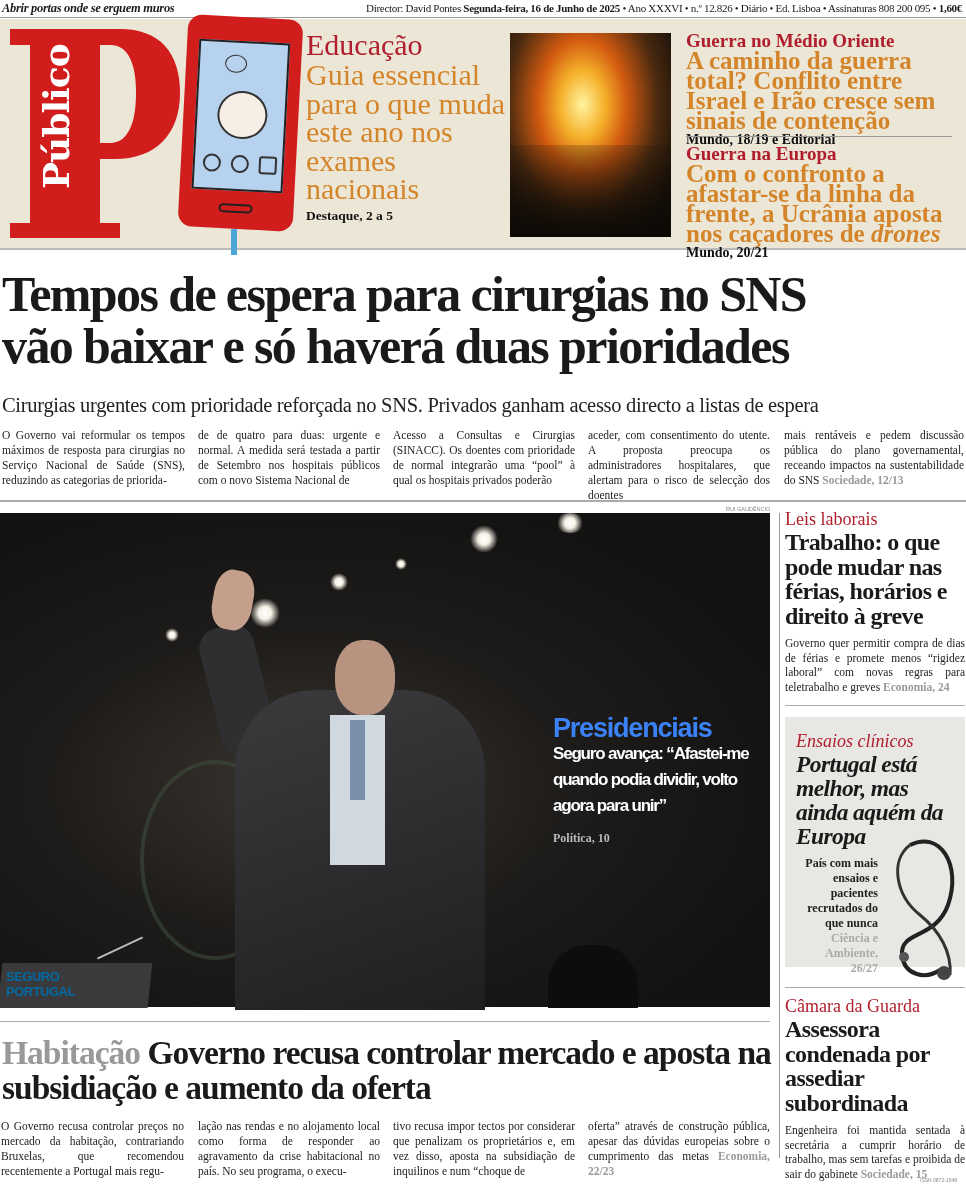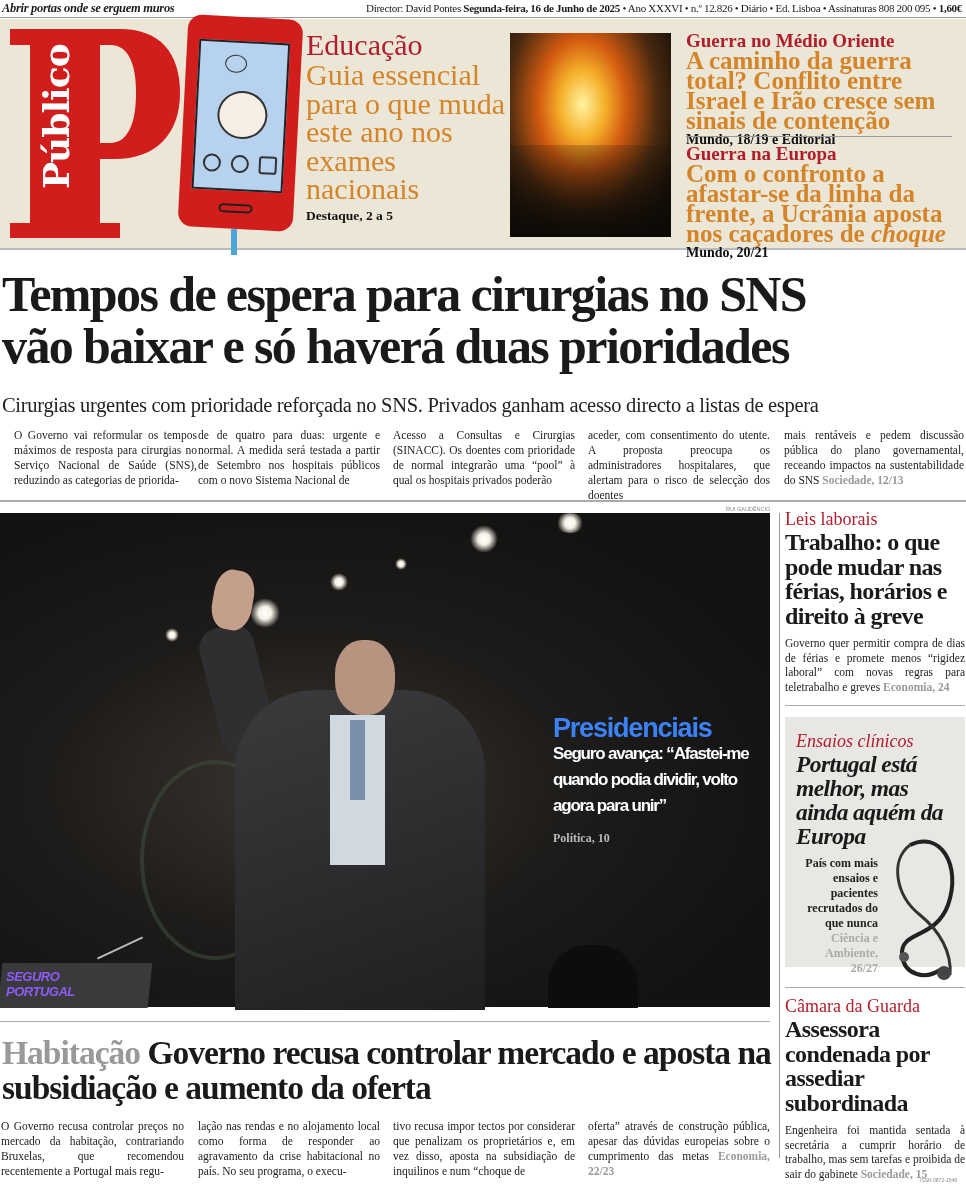--- a/index.html
+++ b/index.html
@@ -47,21 +47,21 @@
 #photo{left:0;top:513px;width:770px;height:494px;background:radial-gradient(ellipse at 40% 55%,#3a3530 0%,#1e1c1a 40%,#141312 75%);overflow:hidden}
 .spot{position:absolute;width:18px;height:18px;border-radius:50%;background:radial-gradient(circle,#fff 0%,#f4f0e4 30%,rgba(255,255,255,0) 70%)}
 #man-body{left:235px;top:690px;width:250px;height:320px;background:linear-gradient(160deg,#3b3b3d,#1f1f21);border-radius:80px 80px 0 0}
 #man-head{left:335px;top:640px;width:60px;height:75px;border-radius:45%;background:#b89380}
 #man-arm{left:210px;top:625px;width:55px;height:130px;background:#2f2f31;transform:rotate(-14deg);border-radius:20px}
 #man-hand{left:213px;top:570px;width:40px;height:60px;background:#c49f8c;border-radius:40%;transform:rotate(10deg)}
 #shirt{left:330px;top:715px;width:55px;height:150px;background:#d0d8e0}
 #tie{left:350px;top:720px;width:15px;height:80px;background:#7a90a8}
 #crest{left:140px;top:760px;width:150px;height:200px;border:4px solid #3c4b3a;border-radius:50%;opacity:.6}
 #podium{left:0;top:963px;width:150px;height:45px;background:#3a3a3c;transform:skewX(-6deg)}
-#podium-text{left:6px;top:969px;color:#8b5cf6;font-family:"Liberation Sans",sans-serif;font-weight:bold;font-style:italic;font-size:13px;line-height:15px;letter-spacing:-0.5px}
+#podium-text{left:6px;top:969px;color:#0369a1;font-family:"Liberation Sans",sans-serif;font-weight:bold;font-size:13px;line-height:15px;letter-spacing:-0.5px}
 #mic1{left:95px;top:947px;width:50px;height:2px;background:#bbb;transform:rotate(-25deg)}
 #photographer{left:548px;top:945px;width:90px;height:63px;background:#0d0d0d;border-radius:40px 40px 0 0}
 #pres{left:553px;top:715px;width:215px;font-family:"Liberation Sans",sans-serif;font-weight:bold;letter-spacing:-1.2px}
 #pres .k{color:#3b82f6;font-size:27px;line-height:26px}
 #pres .h{color:#fff;font-size:17px;line-height:26px}
 #pres .r{color:#bbb;font-family:"Liberation Serif",serif;font-size:12px;margin-top:12px;letter-spacing:0}
 
 #vline{left:779px;top:513px;width:1px;height:645px;background:#999}
 .side{font-family:"Liberation Serif",serif}
 .side .k{color:#b01d2d;font-size:18px;line-height:22px}
@@ -122,32 +122,32 @@
     </div>
 
   <div id="me" class="abs news">
     <div class="k">Guerra no Médio Oriente</div>
     <div class="h">A caminho da guerra total? Conflito entre Israel e Irão cresce sem sinais de contenção</div>
     <div class="r">Mundo, 18/19 e Editorial</div>
   </div>
   <div id="sep1" class="abs"></div>
   <div id="eu" class="abs news">
     <div class="k">Guerra na Europa</div>
-    <div class="h"><span>Com o confronto a afastar-se da linha da frente, a Ucrânia aposta nos caçadores de </span><i>choque</i></div>
+    <div class="h"><span>Com o confronto a afastar-se da linha da frente, a Ucrânia aposta nos caçadores de </span><i>drones</i></div>
     <div class="r">Mundo, 20/21</div>
   </div>
 </div>
 
 <div id="h1" class="abs">
   <div>Tempos de espera para cirurgias no SNS</div>
   <div>vão baixar e só haverá duas prioridades</div>
 </div>
 <div id="sub" class="abs">Cirurgias urgentes com prioridade reforçada no SNS. Privados ganham acesso directo a listas de espera</div>
 <div id="body1" class="abs cols">
-  <div class="c" style="left:14px;width:183px">O Governo vai reformular os tempos máximos de resposta para cirurgias no Serviço Nacional de Saúde (SNS), reduzindo as categorias de priorida-</div>
+  <div class="c" style="left:2px;width:183px">O Governo vai reformular os tempos máximos de resposta para cirurgias no Serviço Nacional de Saúde (SNS), reduzindo as categorias de priorida-</div>
   <div class="c" style="left:198px;width:182px">de de quatro para duas: urgente e normal. A medida será testada a partir de Setembro nos hospitais públicos com o novo Sistema Nacional de</div>
   <div class="c" style="left:393px;width:182px">Acesso a Consultas e Cirurgias (SINACC). Os doentes com prioridade de normal integrarão uma “pool” à qual os hospitais privados poderão</div>
   <div class="c" style="left:588px;width:182px">aceder, com consentimento do utente. A proposta preocupa os administradores hospitalares, que alertam para o risco de selecção dos doentes</div>
   <div class="c" style="left:784px;width:180px"><span>mais rentáveis e pedem discussão pública do plano governamental, receando impactos na sustentabilidade do SNS</span> <span class="ref-grey">Sociedade, 12/13</span></div>
 </div>
 <div id="hr1" class="abs"></div>
 
 <div id="credit" class="abs">RUI GAUDÊNCIO</div>
 <div id="photo" class="abs">
   <div class="spot" style="left:250px;top:85px;width:30px;height:30px"></div>

